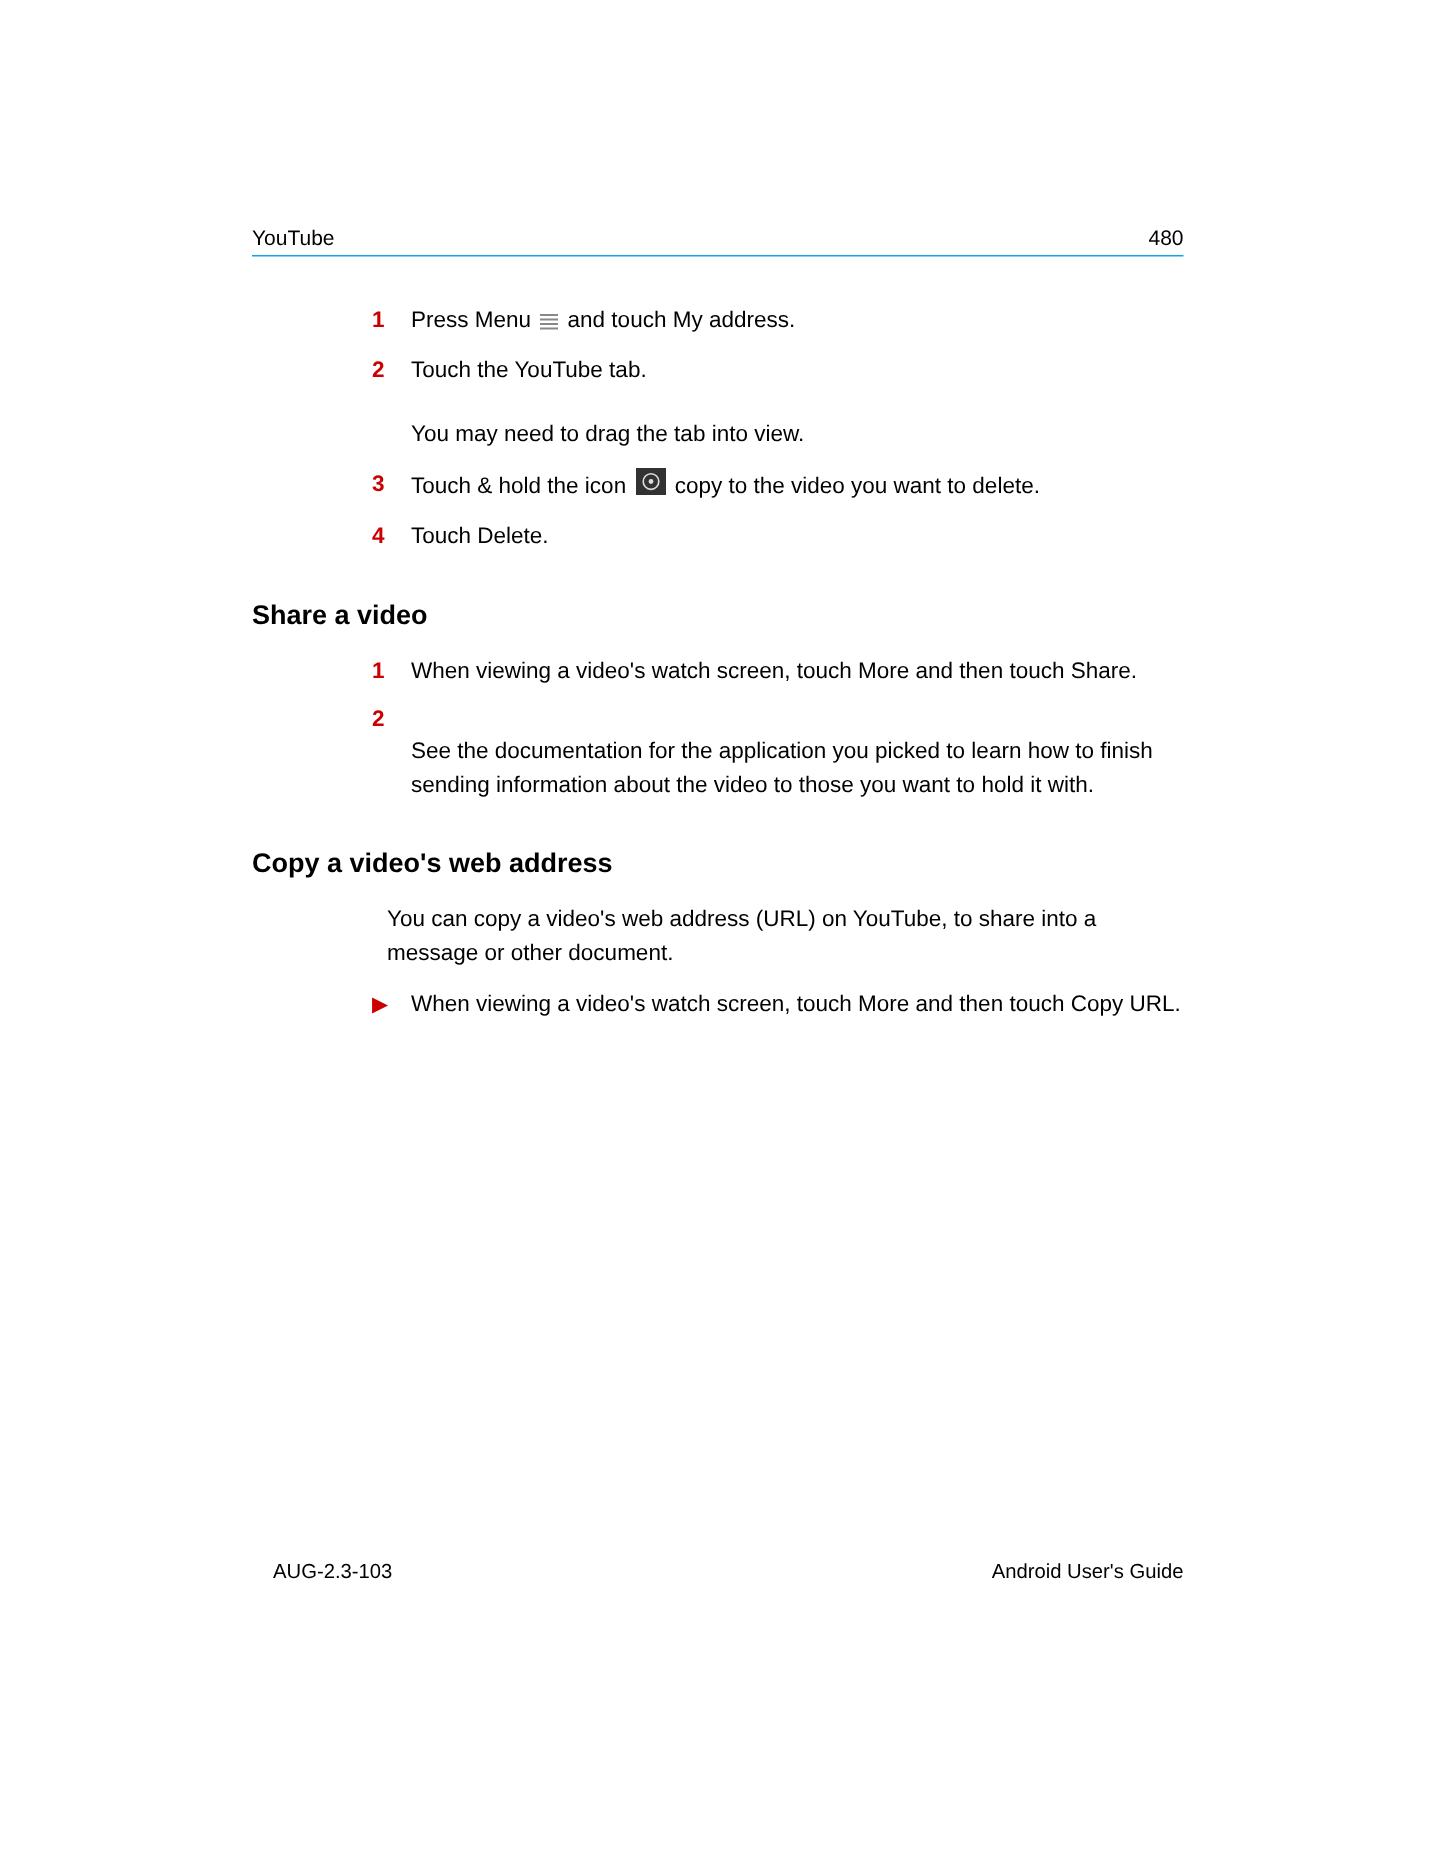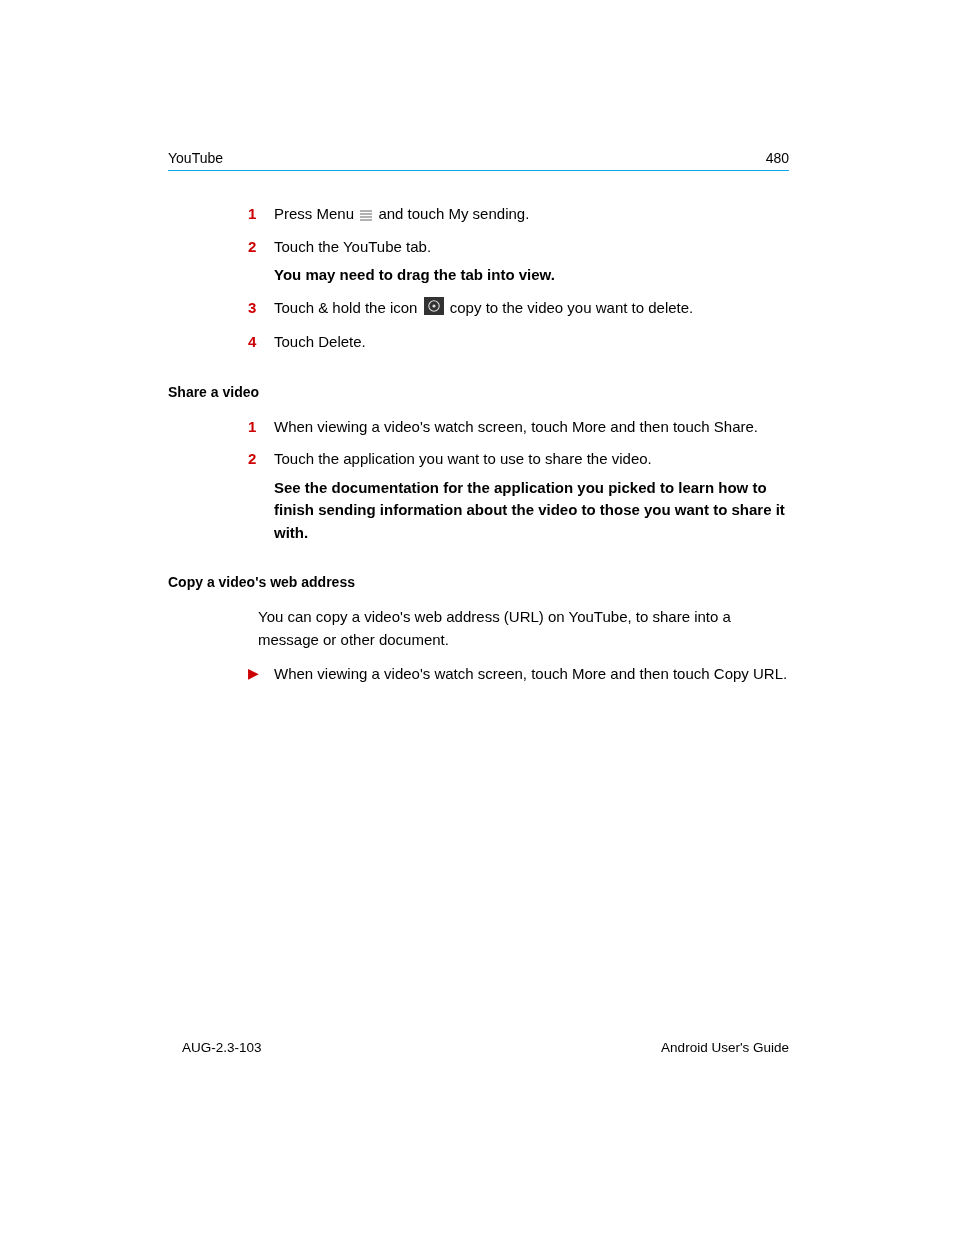--- a/index.html
+++ b/index.html
@@ -33,26 +33,25 @@
   .step-num {
     color: #cc0000;
     font-weight: bold;
     width: 26px;
     flex-shrink: 0;
     font-size: 15px;
   }
   .step-body { flex: 1; font-size: 15px; }
   .step-body .sub {
     display: block;
-    margin-top: 6px;
-    font-weight: bold;
+    margin-top: 21px;
   }
   .section-heading {
     font-weight: bold;
-    font-size: 14px;
+    font-size: 18px;
     margin-top: 30px;
     margin-bottom: 16px;
   }
   .intro-para {
     margin-left: 90px;
     margin-bottom: 12px;
     line-height: 1.5;
     font-size: 15px;
   }
   .bullet-tri {
@@ -93,21 +92,21 @@
 </div>
 
 <div class="step-list" id="sec1-steps">
     <div class="step">
       <div class="step-num">1</div>
       <div class="step-body"><span>Press </span><span class="bold">Menu</span><span> </span><span class="menu-icon"><svg width="14" height="11" viewBox="0 0 14 11">
             <line x1="1" y1="1" x2="13" y2="1" stroke="#888" stroke-width="1.3"></line>
             <line x1="1" y1="4" x2="13" y2="4" stroke="#888" stroke-width="1.3"></line>
             <line x1="1" y1="7" x2="13" y2="7" stroke="#888" stroke-width="1.3"></line>
             <line x1="1" y1="10" x2="13" y2="10" stroke="#888" stroke-width="1.3"></line>
-          </svg></span><span> and touch </span><span class="bold">My sending</span><span>.</span></div>
+          </svg></span><span> and touch </span><span class="bold">My address</span><span>.</span></div>
     </div>
     <div class="step">
       <div class="step-num">2</div>
       <div class="step-body"><span>Touch the </span><span class="bold">YouTube</span><span> tab.</span><span class="sub">You may need to drag the tab into view.</span></div>
     </div>
     <div class="step">
       <div class="step-num">3</div>
       <div class="step-body"><span>Touch &amp; hold the icon </span><span class="disc-icon"><svg width="20" height="18" viewBox="0 0 20 18">
             <rect x="0" y="0" width="20" height="18" fill="#323232"></rect>
             <circle cx="10" cy="9" r="5.2" fill="none" stroke="#ddd" stroke-width="1.1"></circle>
@@ -121,21 +120,21 @@
   </div>
 
 <div class="section-heading">Share a video</div>
 <div class="step-list" id="sec2-steps">
     <div class="step">
       <div class="step-num">1</div>
       <div class="step-body"><span>When viewing a video's watch screen, touch </span><span class="bold">More</span><span> and then touch </span><span class="bold">Share</span><span>.</span></div>
     </div>
     <div class="step">
       <div class="step-num">2</div>
-      <div class="step-body"><span>Touch the application you want to use to share the video.</span><span class="sub">See the documentation for the application you picked to learn how to finish sending information about the video to those you want to share it with.</span></div>
+      <div class="step-body"><span class="sub">See the documentation for the application you picked to learn how to finish sending information about the video to those you want to hold it with.</span></div>
     </div>
   </div>
 
 <div class="section-heading">Copy a video's web address</div>
 <div class="intro-para">You can copy a video's web address (URL) on YouTube, to share into a message or other document.</div>
 <div class="step-list" id="sec3-steps">
     <div class="step">
       <div class="bullet-tri">▶</div>
       <div class="step-body"><span>When viewing a video's watch screen, touch </span><span class="bold">More</span><span> and then touch </span><span class="bold">Copy URL</span><span>.</span></div>
     </div>

